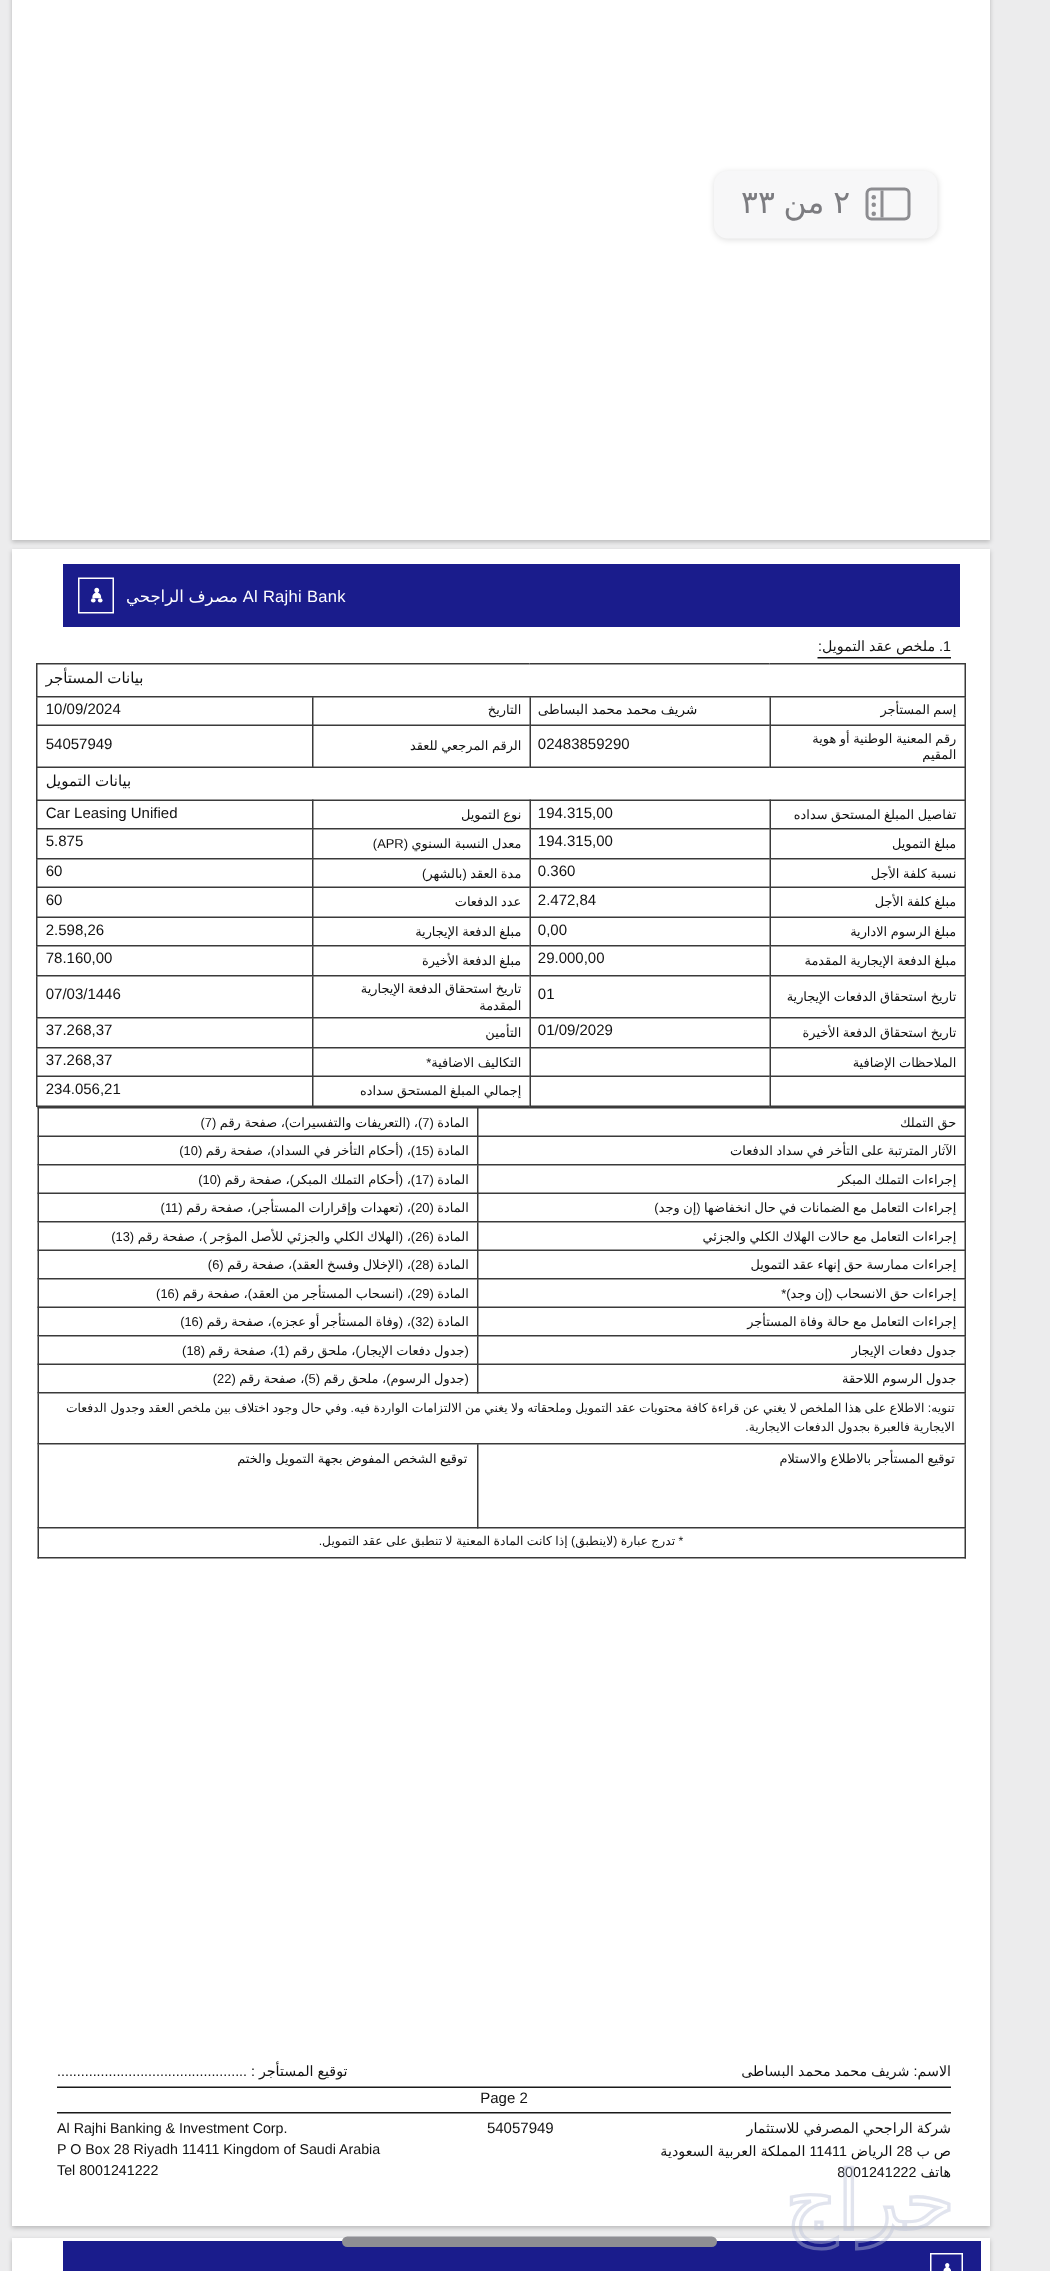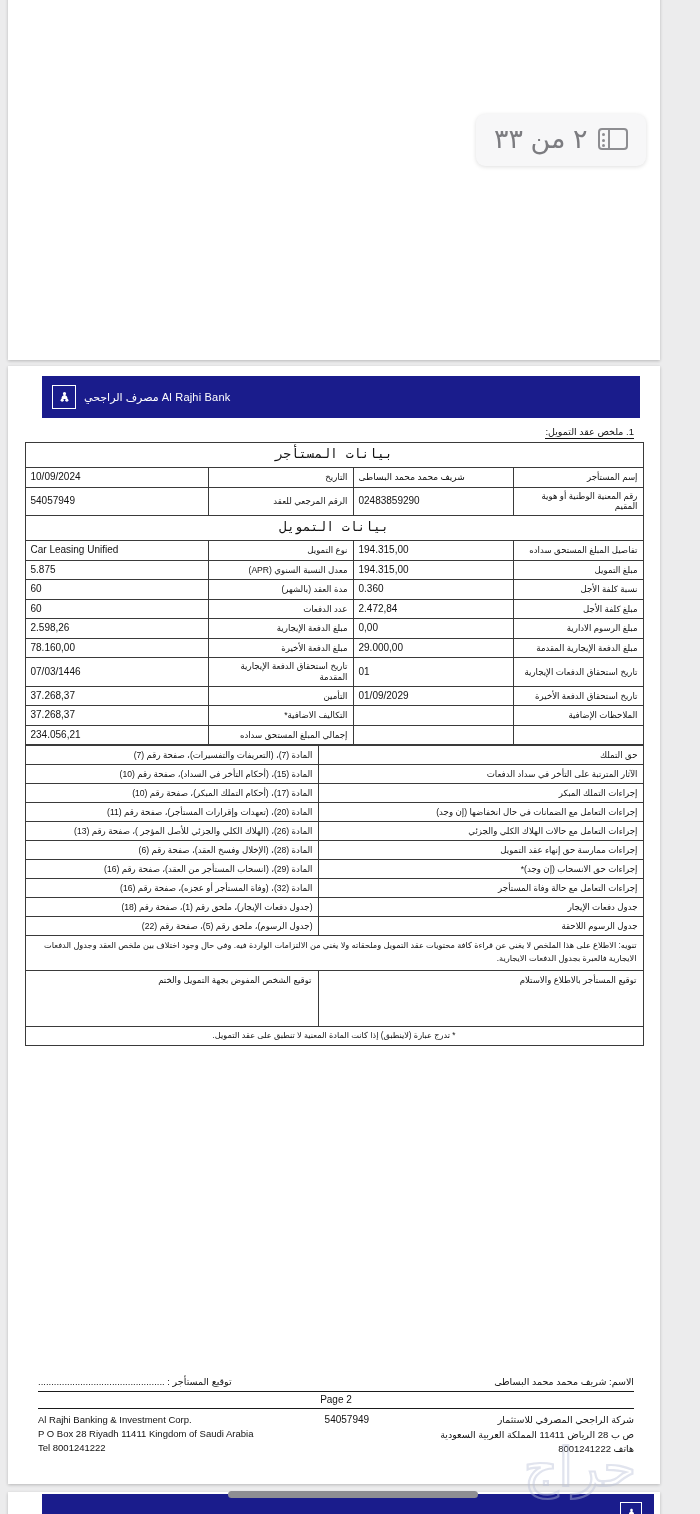--- a/index.html
+++ b/index.html
@@ -41,21 +41,21 @@
     display: flex;
     align-items: center;
     gap: 10px;
     padding: 9px 18px 11px 18px;
     background: #f7f7f8;
     border-radius: 9px;
     box-shadow: 0 1px 4px rgba(0,0,0,0.13);
     z-index: 40;
   }
   #page-indicator .pi-text {
-    font-size: 27px;
+    font-size: 21px;
     color: #7c7c80;
     letter-spacing: 0.5px;
     direction: rtl;
     white-space: nowrap;
   }
   .pages-icon {
     width: 30px; height: 22px;
     border: 2px solid #8d8d91;
     border-radius: 4px;
     position: relative;
@@ -167,24 +167,23 @@
     color: #111;
   }
   .doc-table td {
     border: 1px solid #3a3a3a;
     padding: 3px 5px;
     height: 17px;
     vertical-align: middle;
     line-height: 1.25;
   }
   .doc-table td.band {
-    text-align: center;
-    font-size: 13px;
+    text-align: left;
+    font-size: 10px;
     padding: 4px 5px;
-    font-family: Liberation Mono, monospace;
   }
   td.lbl { text-align: right; font-size: 8.6px; }
   td.val { text-align: left;  font-size: 10px; direction: ltr; }
   td.val-ar { text-align: left; font-size: 9px; direction: rtl; }
   td.blank { }
 
   .tbl-summary { margin-top: 2px; }
   .tbl-summary col.c-lbl1 { width: 130px; }
   .tbl-summary col.c-val1 { width: 160px; }
   .tbl-summary col.c-lbl2 { width: 145px; }

